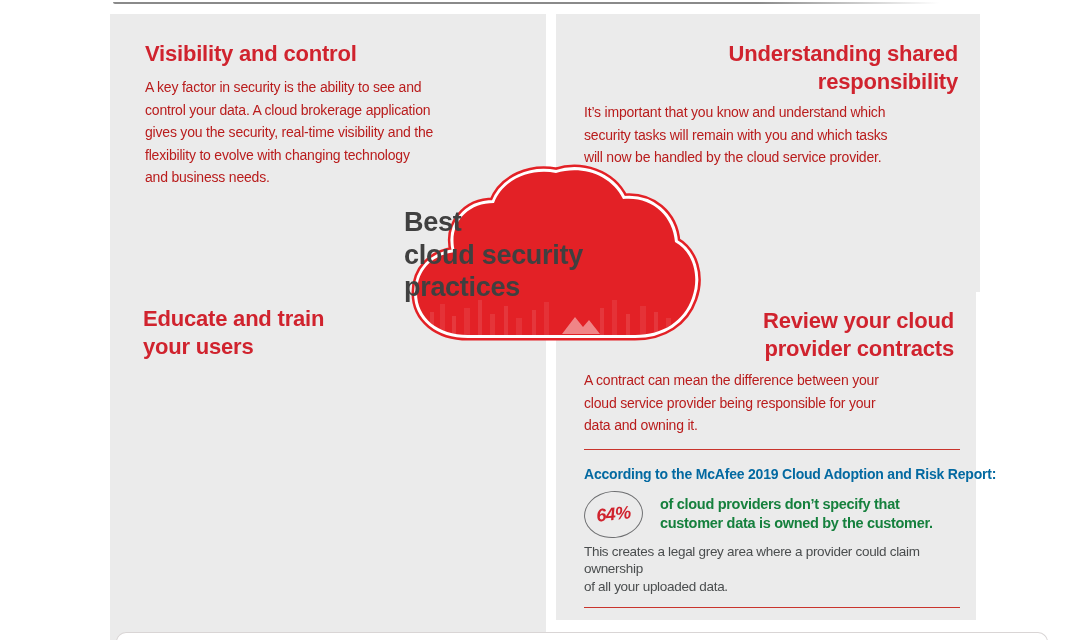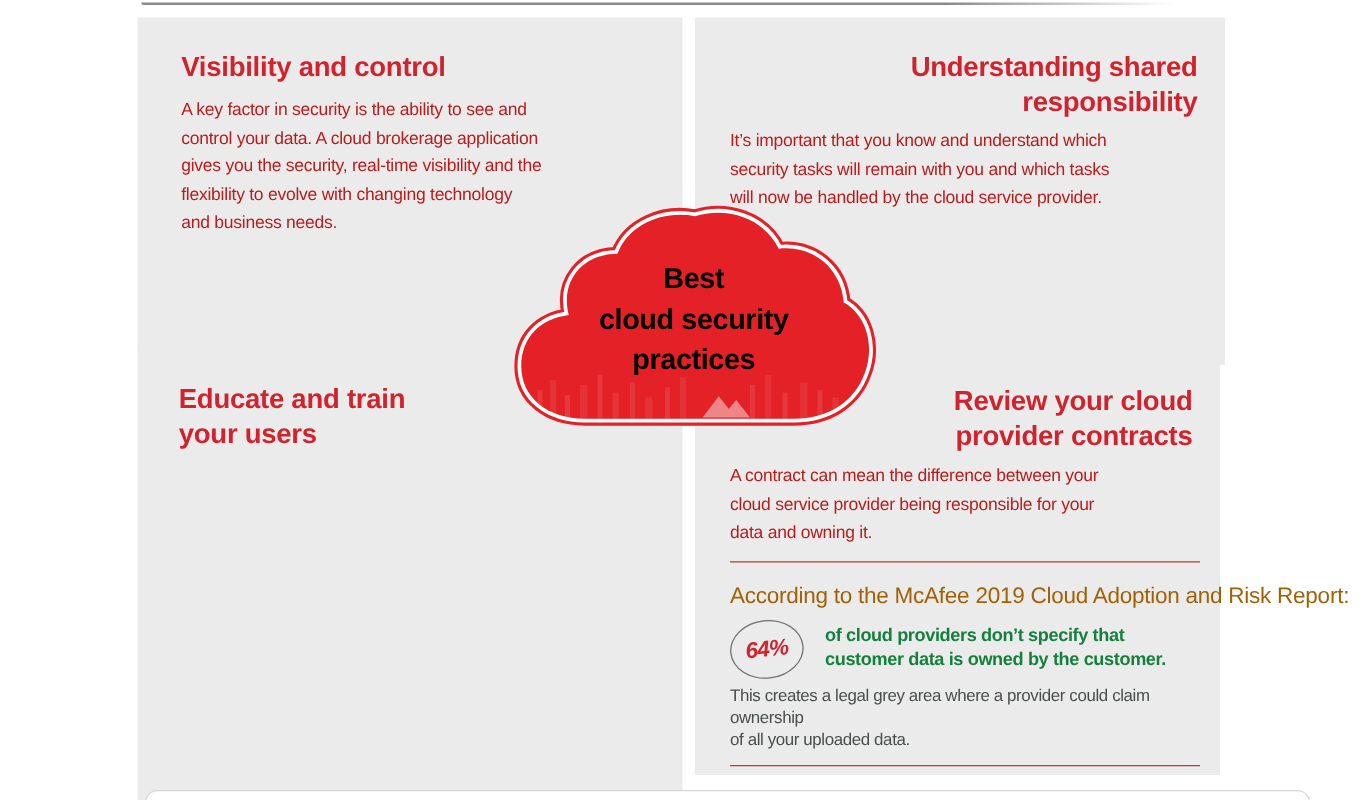--- a/index.html
+++ b/index.html
@@ -46,21 +46,21 @@
   .panel-shared .body-text     { margin-top:5px; }
   .panel-educate .body-text    { margin-top:8px; }
   .panel-contracts .body-text  { margin-top:6px; }
 
   .red-rule { border:none; border-top:1.5px solid #c9342c; height:0; width:376px; }
   .rule-top    { margin-top:12px; }
   .rule-bottom { margin-top:12px; }
 
   .report-label {
     margin-top:16px;
-    color:#a16207; font-size:18px; font-weight:normal; letter-spacing:-0.2px;
+    color:#0369a1; font-size:14px; font-weight:bold; letter-spacing:-0.2px;
     white-space:nowrap;
   }
 
   .stat-row { margin-top:9px; display:flex; align-items:center; }
   .stat-circle {
     width:59px; height:47px; flex:0 0 auto;
     border:1.6px solid #6e6f71; border-radius:50%;
     transform:rotate(-6deg);
     display:flex; align-items:center; justify-content:center;
   }
@@ -77,22 +77,22 @@
     margin-top:5px;
     color:#4a4d4e; font-size:13.5px; line-height:17.5px;
     white-space:pre-line; letter-spacing:-0.3px;
   }
 
   
   .cloud-wrap { position:absolute; left:404px; top:164px; width:302px; height:182px; z-index:5; }
   .cloud-wrap svg { position:absolute; left:0; top:0; overflow:visible; }
   .cloud-title {
     position:absolute; left:0; top:42px; width:100%;
-    text-align:center;
-    color:#000000; font-size:23px; line-height:32.5px; font-weight:bold;
+    text-align:left;
+    color:#404040; font-size:27px; line-height:32.5px; font-weight:bold;
     white-space:pre-line; letter-spacing:-0.3px;
   }
 </style>
 </head>
 <body>
 
 <div class="stage">
 
   <div class="prev-section-edge"></div>
 

